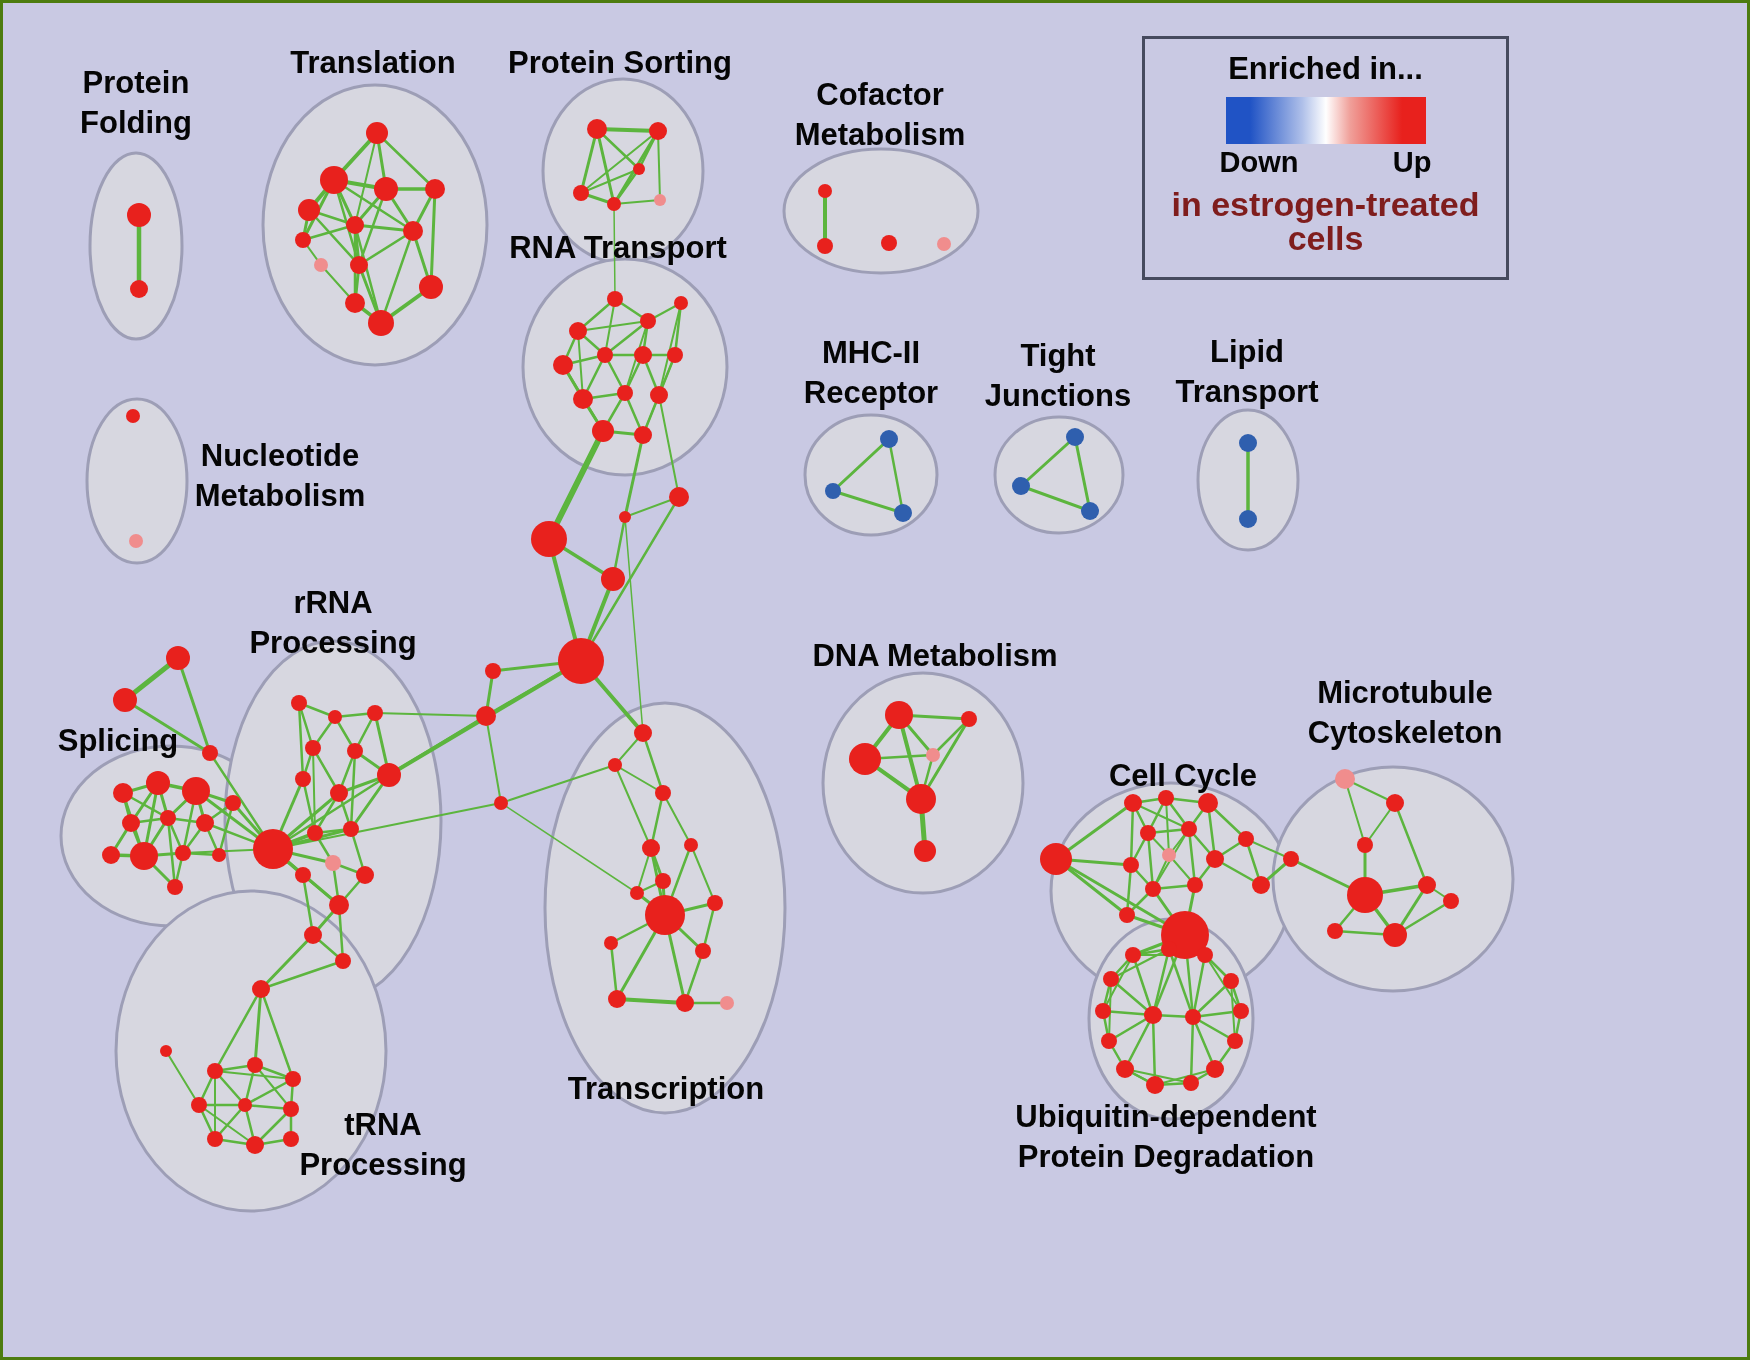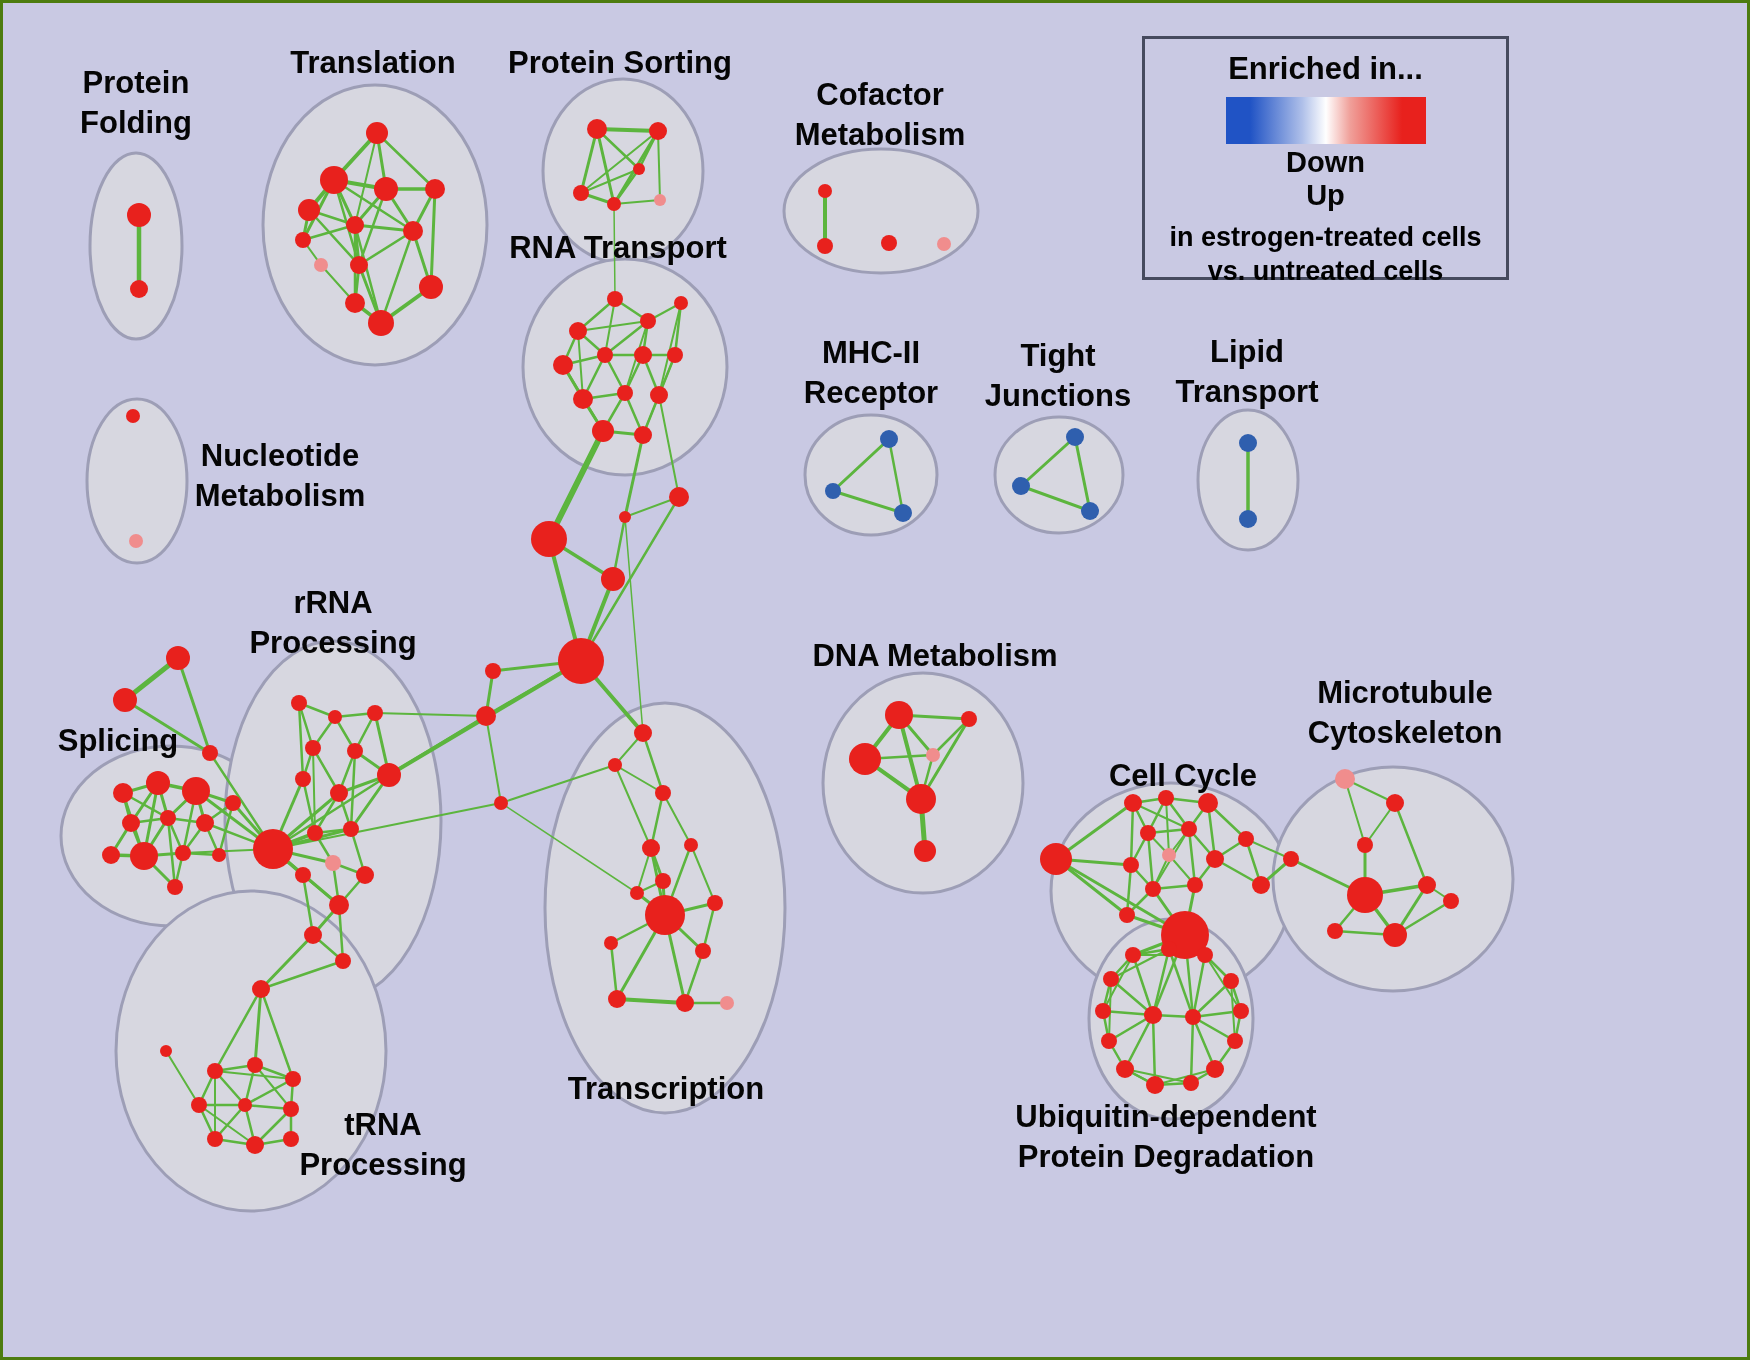--- a/index.html
+++ b/index.html
@@ -35,26 +35,25 @@
     width:200px;height:47px;
     margin:10px auto 0 auto;
   }
   .legend-scale-labels{
     width:212px;
     margin:2px auto 0 auto;
     display:flex;
     justify-content:space-between;
     font-size:29px;
     color:#050505;
-    flex-direction:column;
   }
   .legend-caption{
-    font-size:27px;
+    font-size:34px;
     line-height:34px;
-    color:#000000;
+    color:#7f1d1d;
   }
   .legend-caption.first{margin-top:8px;}
 </style>
 </head>
 <body>
 
 <div class="figure" style="background: rgb(201, 201, 227);">
   <svg class="network" width="1750" height="1360" viewBox="0 0 1750 1360">
       <ellipse cx="133" cy="243" rx="46" ry="93" fill="#d7d7e0" stroke="#9d9eb6" stroke-width="3"></ellipse>
       <ellipse cx="372" cy="222" rx="112" ry="140" fill="#d7d7e0" stroke="#9d9eb6" stroke-width="3"></ellipse>
@@ -584,15 +583,14 @@
     </svg>
 
   <div class="legend" style="background: rgb(201, 201, 227);">
     <div class="legend-title">Enriched in...</div>
     <div class="legend-gradient" style="background: linear-gradient(90deg, rgb(32, 83, 197) 0%, rgb(32, 83, 197) 12%, rgb(174, 191, 233) 38%, rgb(255, 255, 255) 50%, rgb(240, 160, 154) 62%, rgb(232, 33, 29) 88%, rgb(232, 33, 29) 100%);"></div>
     <div class="legend-scale-labels">
       <span>Down</span>
       <span>Up</span>
     </div>
     <div class="legend-caption first">in estrogen-treated cells</div>
-    <div class="legend-caption">vs. untreated cells</div>
   </div>
 </div>
 
 </body></html>

